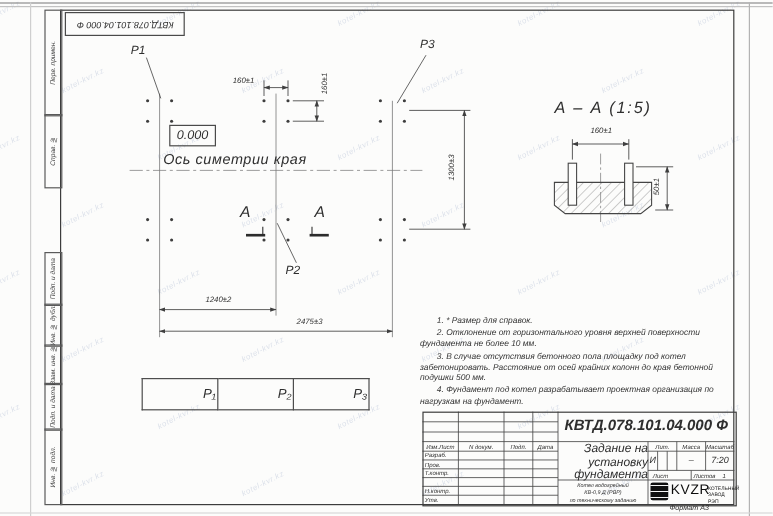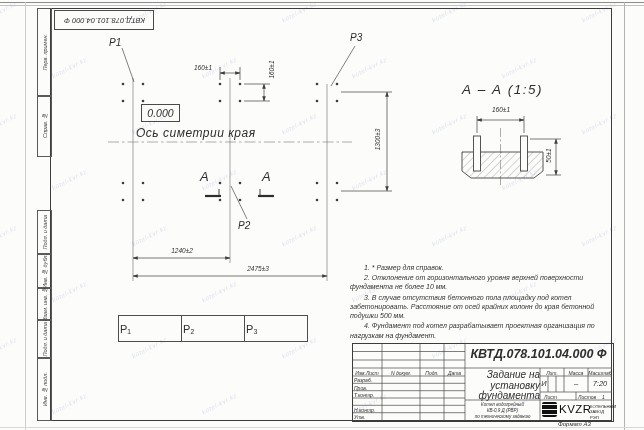--- a/index.html
+++ b/index.html
@@ -17,21 +17,21 @@
   .tb-outer{position:absolute;left:352px;top:343px;width:260px;height:77px;border:1.3px solid #3c3c3c;}
   .stampbox{position:absolute;left:54px;top:10px;width:98px;height:18px;border:1px solid #4a4a4a;
             display:flex;align-items:center;justify-content:center;}
   .stampbox span{transform:rotate(180deg);font-size:7.5px;font-style:italic;white-space:nowrap;}
   .sidebox{position:absolute;left:37px;width:13px;border:1px solid #5a5a5a;
            display:flex;align-items:center;justify-content:center;}
   .sidebox span{writing-mode:vertical-rl;transform:rotate(180deg);font-size:5.5px;
                 font-style:italic;white-space:nowrap;color:#444;}
   
   .ptable{position:absolute;left:118px;top:315px;border-collapse:collapse;}
-  .ptable td{border:1px solid #4d4d4d;width:60px;text-align:left;}
+  .ptable td{border:1px solid #4d4d4d;width:60px;text-align:right;font-style:italic;}
   .ptable tr:first-child td{height:20px;font-size:12px;}
   .ptable tr:last-child td{height:23px;font-size:11px;}
   
   .notes{position:absolute;left:350px;top:263px;width:263px;font-size:7px;line-height:1.32;
          font-style:italic;color:#333;}
   .notes p{margin:0 0 1px 0;text-indent:14px;}
   
   .tb-s{font-size:5px;}
   .logo-ico{position:absolute;left:542px;top:402px;width:15px;height:15px;background:#101010;
             border-radius:2px;

